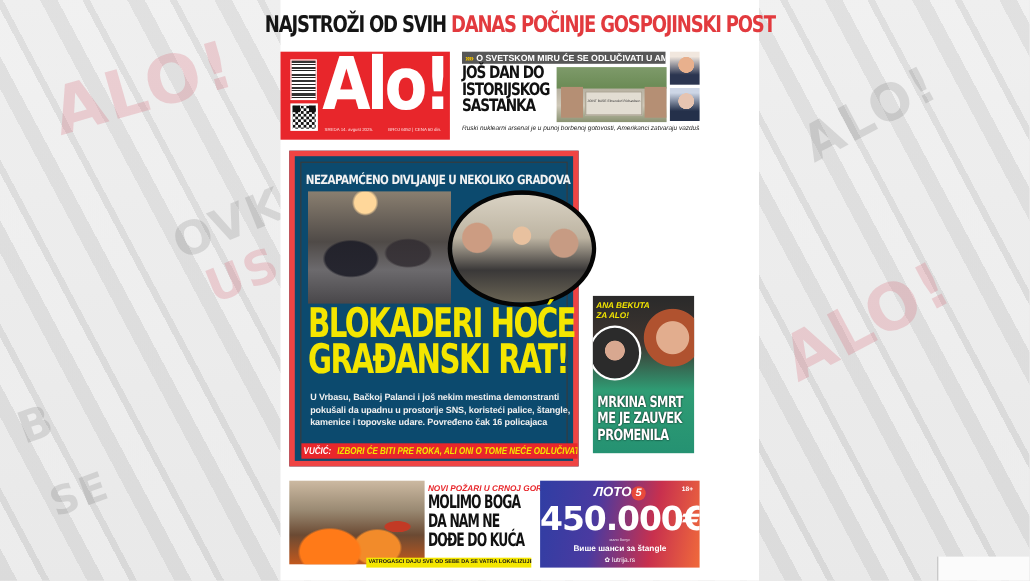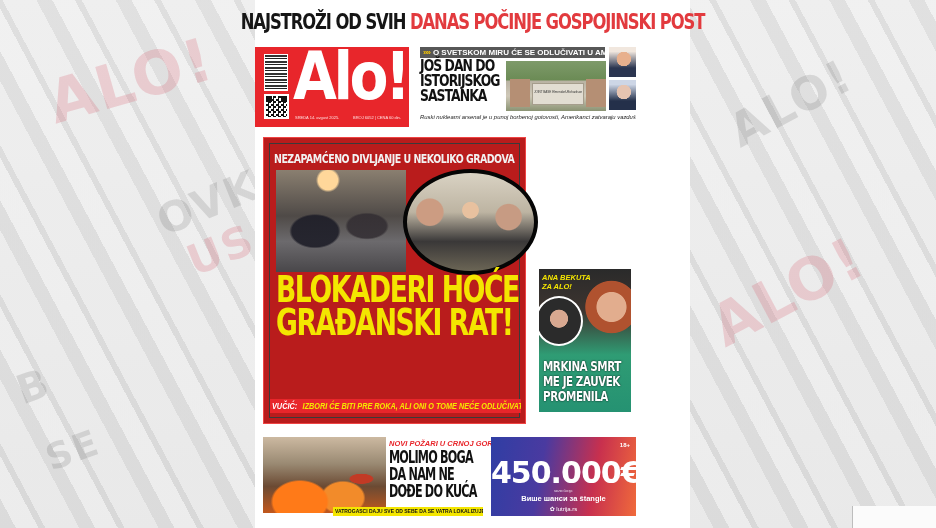--- a/index.html
+++ b/index.html
@@ -109,21 +109,21 @@
     .face-trump { top: 0; background: radial-gradient(circle at 55% 40%, #e8b08d 0 30%, transparent 32%), linear-gradient(180deg, #f1e7de 0 15%, #2b3550 70%); }
     .face-putin { top: 33px; background: radial-gradient(circle at 55% 40%, #e6c4b1 0 30%, transparent 32%), linear-gradient(180deg, #cdd6e6 0 15%, #24304a 70%); }
     .topstory-caption {
       position: absolute; left: 2px; top: 67px; width: 220px;
       font-size: 6px; font-style: italic; color: #222; white-space: nowrap; overflow: hidden;
       transform: scaleX(0.98); transform-origin: left;
     }
 
     .mainstory {
       position: absolute; left: 8px; top: 137px; width: 263px; height: 287px;
-      background: #b91c1c; border: 1px solid #ef4444;
+      background: #0c4a6e; border: 5px solid #ef4444;
     }
     .mainstory-inner {
       position: absolute; inset: 5px; border: 1px solid #3a3a3a;
     }
     .main-kicker {
       position: absolute; left: 10px; top: 14px; width: 245px;
       color: #f2f2f2; font-weight: bold; font-family: "DejaVu Sans", sans-serif;
       font-size: 11.5px; letter-spacing: -0.6px; white-space: nowrap;
       transform: scaleX(0.82); transform-origin: left;
     }
@@ -314,20 +314,21 @@
 
   <div class="mainstory">
     <div class="mainstory-inner"></div>
     <div class="main-kicker">NEZAPAMĆENO DIVLJANJE U NEKOLIKO GRADOVA</div>
     <div class="crowd-photo"></div>
     <div class="circle-photo"></div>
     <div class="headline">
       <div>BLOKADERI HOĆE</div>
       <div>GRAĐANSKI RAT!</div>
     </div>
+    <div class="main-body">U Vrbasu, Bačkoj Palanci i još nekim mestima demonstranti pokušali da upadnu u prostorije SNS, koristeći palice, štangle, kamenice i topovske udare. Povređeno čak 16 policajaca</div>
     <div class="main-quote">
       <span><span class="who">VUČIĆ:</span> <span class="what">IZBORI ĆE BITI PRE ROKA, ALI ONI O TOME NEĆE ODLUČIVATI</span></span>
     </div>
   </div>
 
 
   <div class="side2">
     <div class="side2-woman"></div>
     <div class="side2-kicker">
       <div>ANA BEKUTA</div>
@@ -346,19 +347,20 @@
     <div class="fire-kicker">NOVI POŽARI U CRNOJ GORI</div>
     <div class="fire-title">
       <div>MOLIMO BOGA</div>
       <div>DA NAM NE</div>
       <div>DOĐE DO KUĆA</div>
     </div>
     <div class="fire-caption">VATROGASCI DAJU SVE OD SEBE DA SE VATRA LOKALIZUJE</div>
   </div>
 
   <div class="loto">
+    <div class="loto-logo"><span>ЛОТО</span><span class="five">5</span></div>
     <div class="loto-age">18+</div>
     <div class="loto-amount">450.000€</div>
     <div class="loto-small">мали бонус</div>
     <div class="loto-slogan">Више шанси за štangle</div>
     <div class="loto-site">✿ lutrija.rs</div>
   </div>
 </div>
 
 </body></html>

